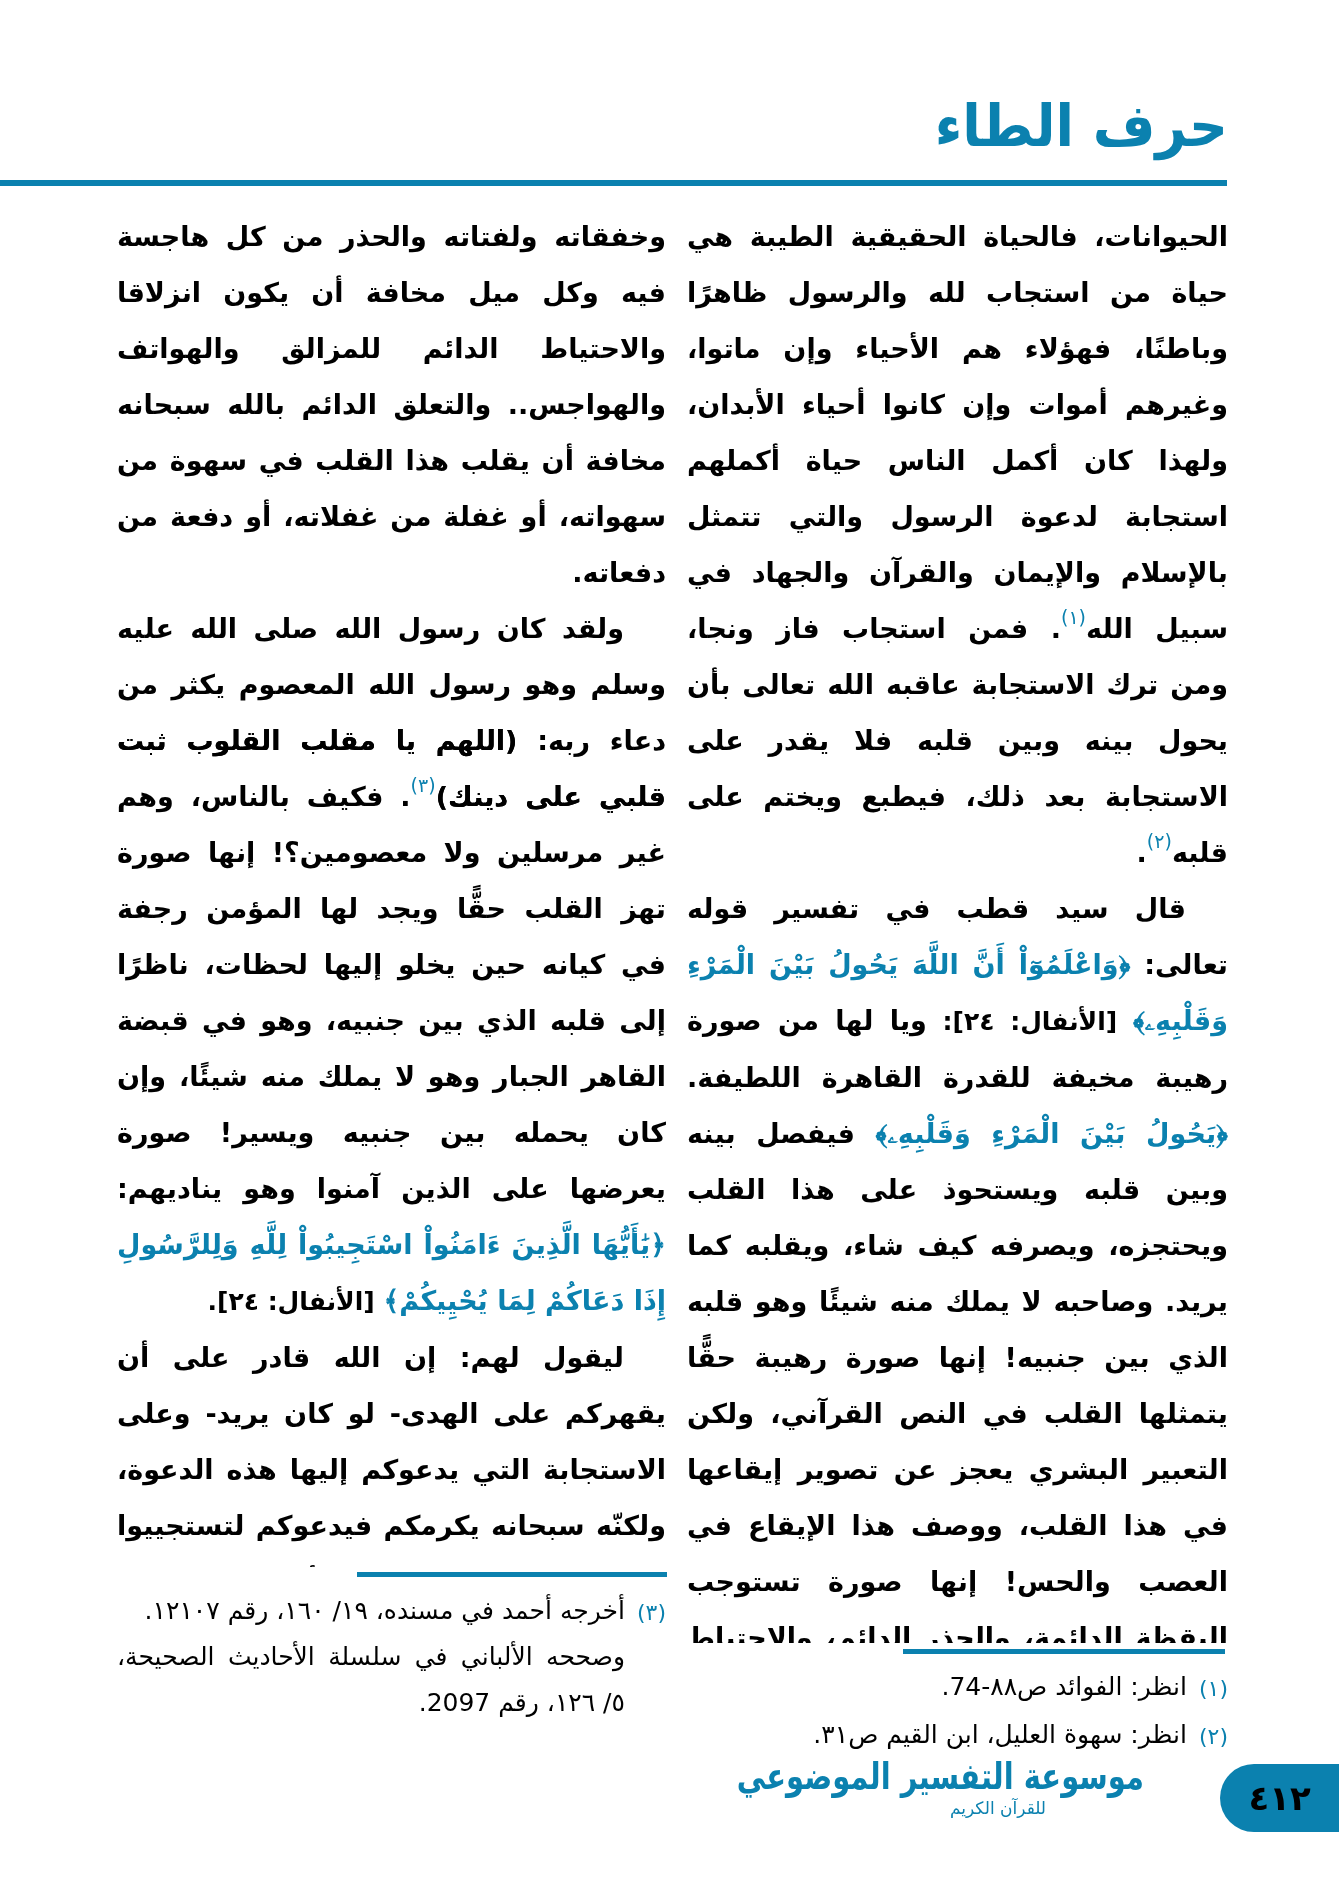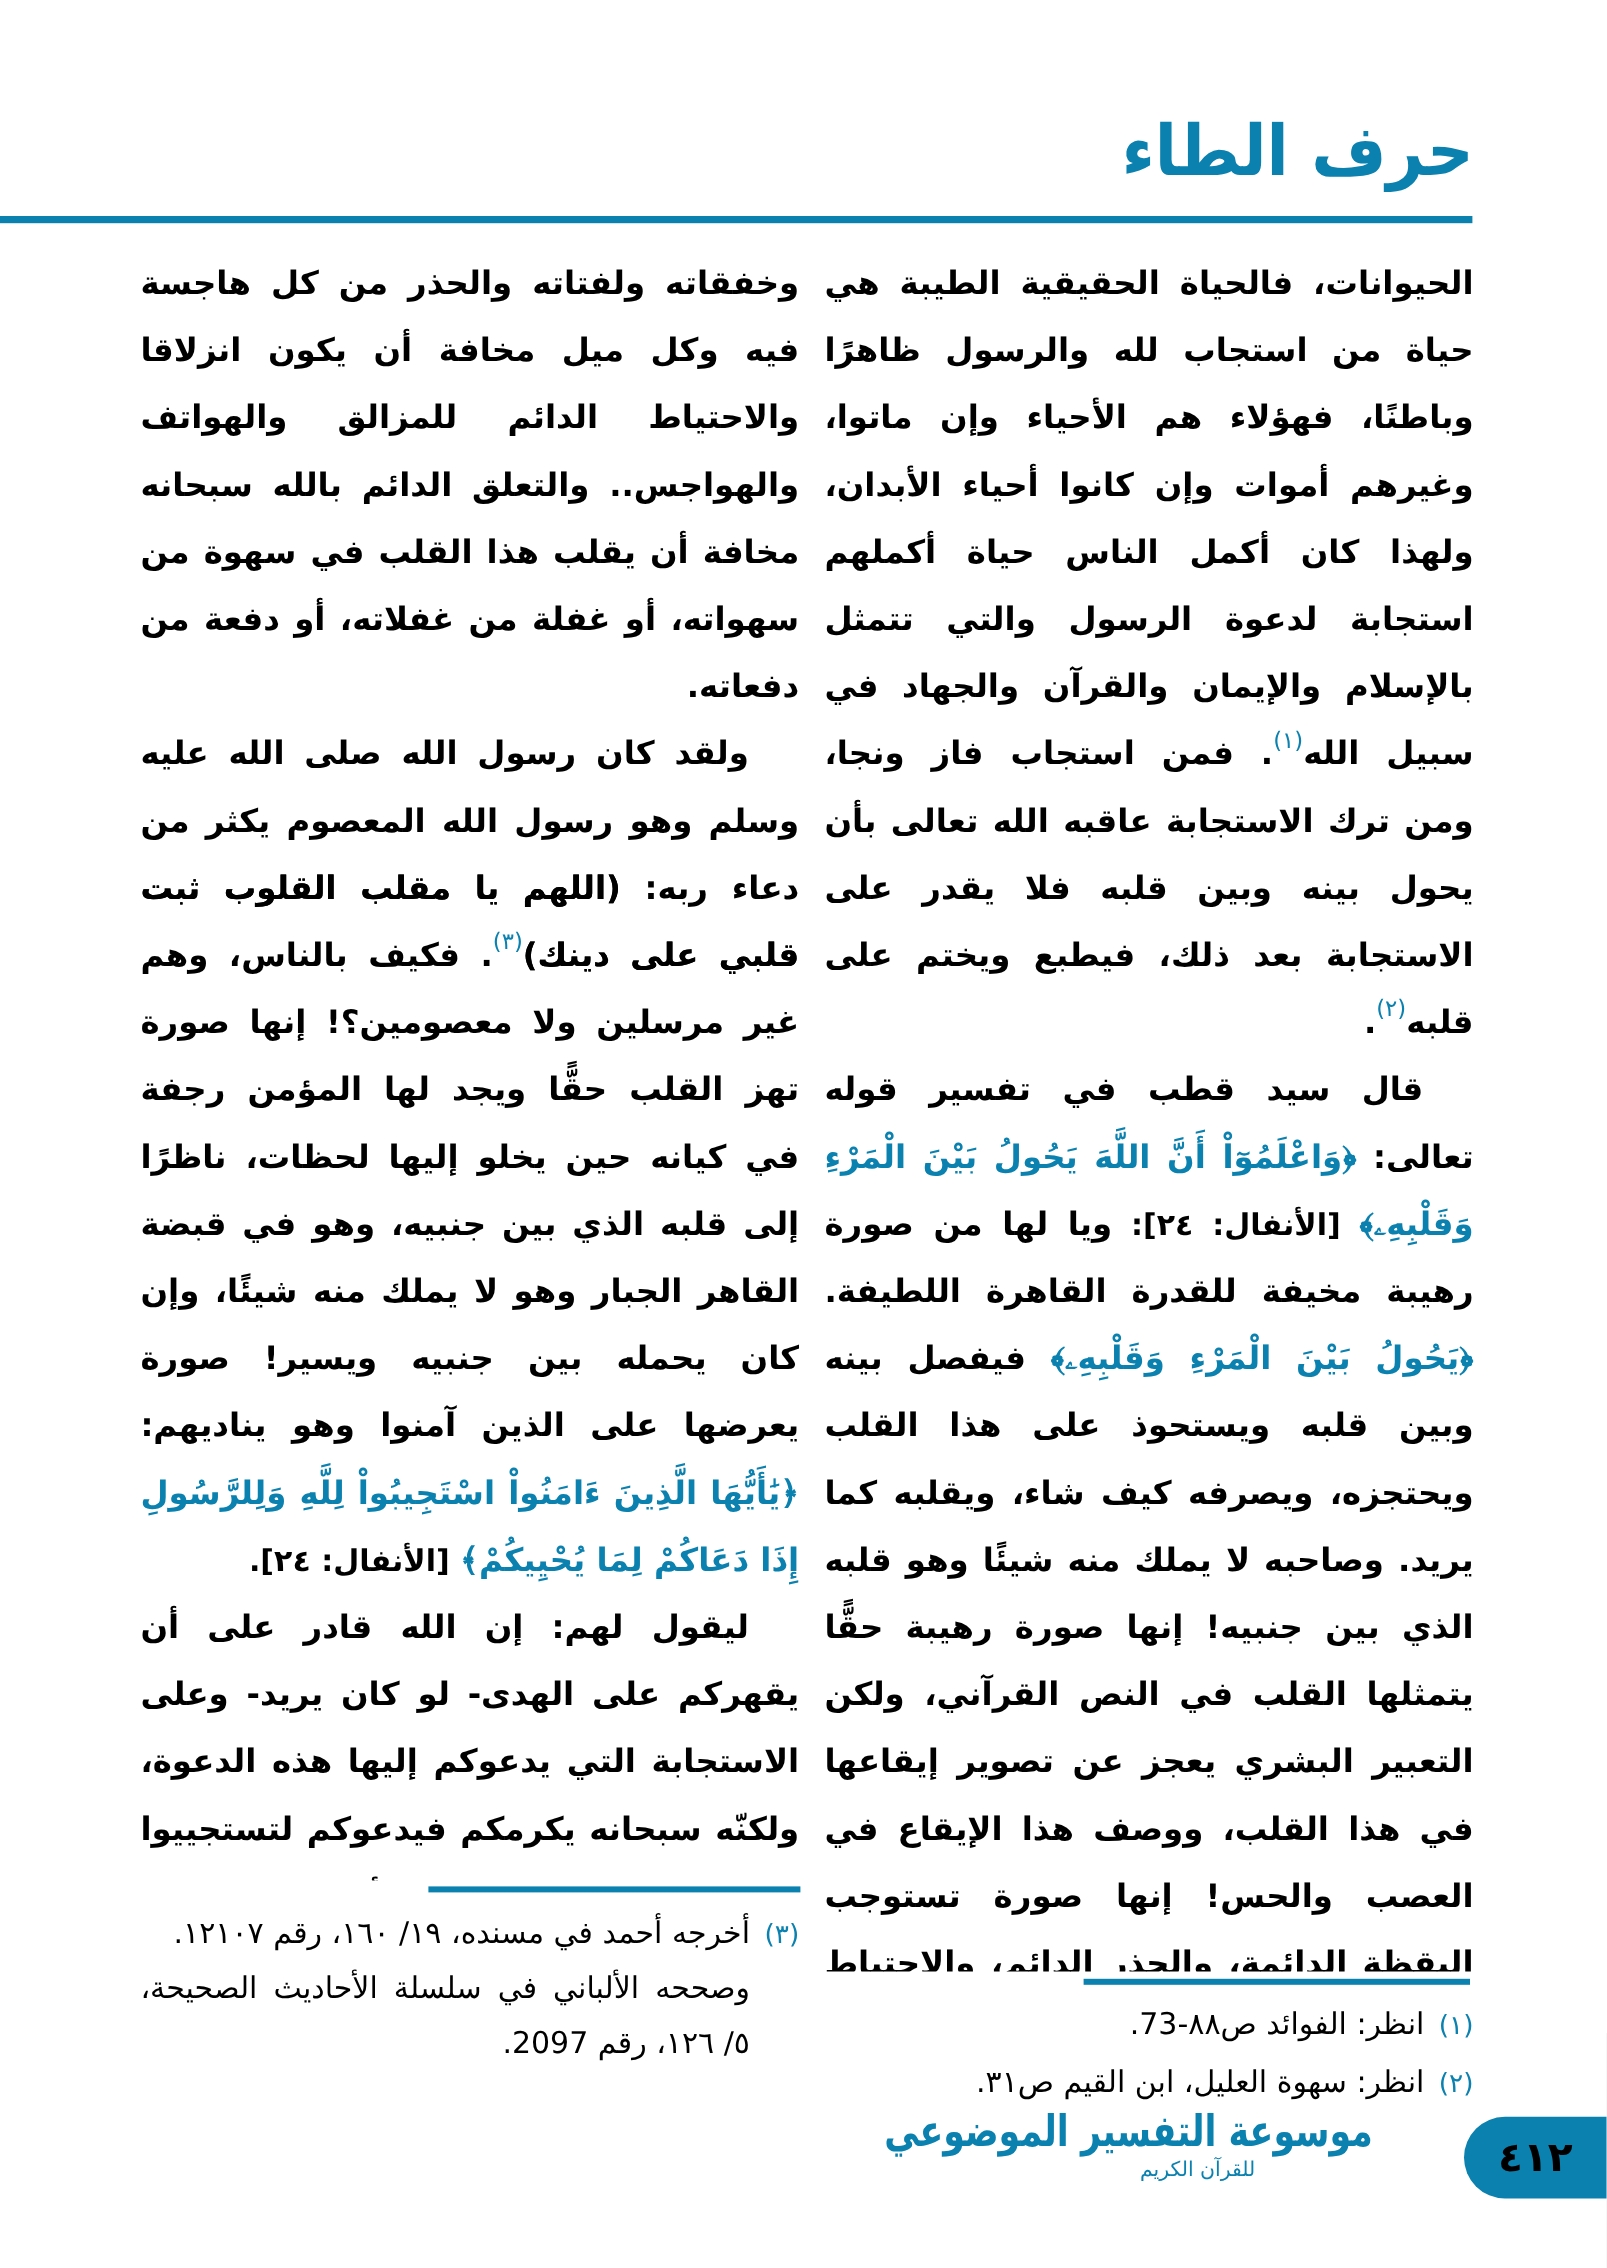--- a/index.html
+++ b/index.html
@@ -87,21 +87,21 @@
       <p class="para indent"><span class="seg-body">ليقول لهم: إن الله قادر على أن يقهركم على الهدى- لو كان يريد- وعلى الاستجابة التي يدعوكم إليها هذه الدعوة، ولكنّه سبحانه يكرمكم فيدعوكم لتستجييوا عن طواعية تنالون عليها الأجر وعن إرادة</span></p>
     </div>
 
   <div class="fn-sep fn-sep-right"></div>
   <div class="fn-sep fn-sep-left"></div>
 
   <div class="footnotes footnotes-right">
       <div class="fn-row">
         <span class="fn-marker">(١)</span>
         <div class="fn-text">
-          <div>انظر: الفوائد ص٨٨-73.</div>
+          <div>انظر: الفوائد ص٨٨-74.</div>
         </div>
       </div>
       <div class="fn-row">
         <span class="fn-marker">(٢)</span>
         <div class="fn-text">
           <div>انظر: سهوة العليل، ابن القيم ص٣١.</div>
         </div>
       </div>
     </div>
   <div class="footnotes footnotes-left">

